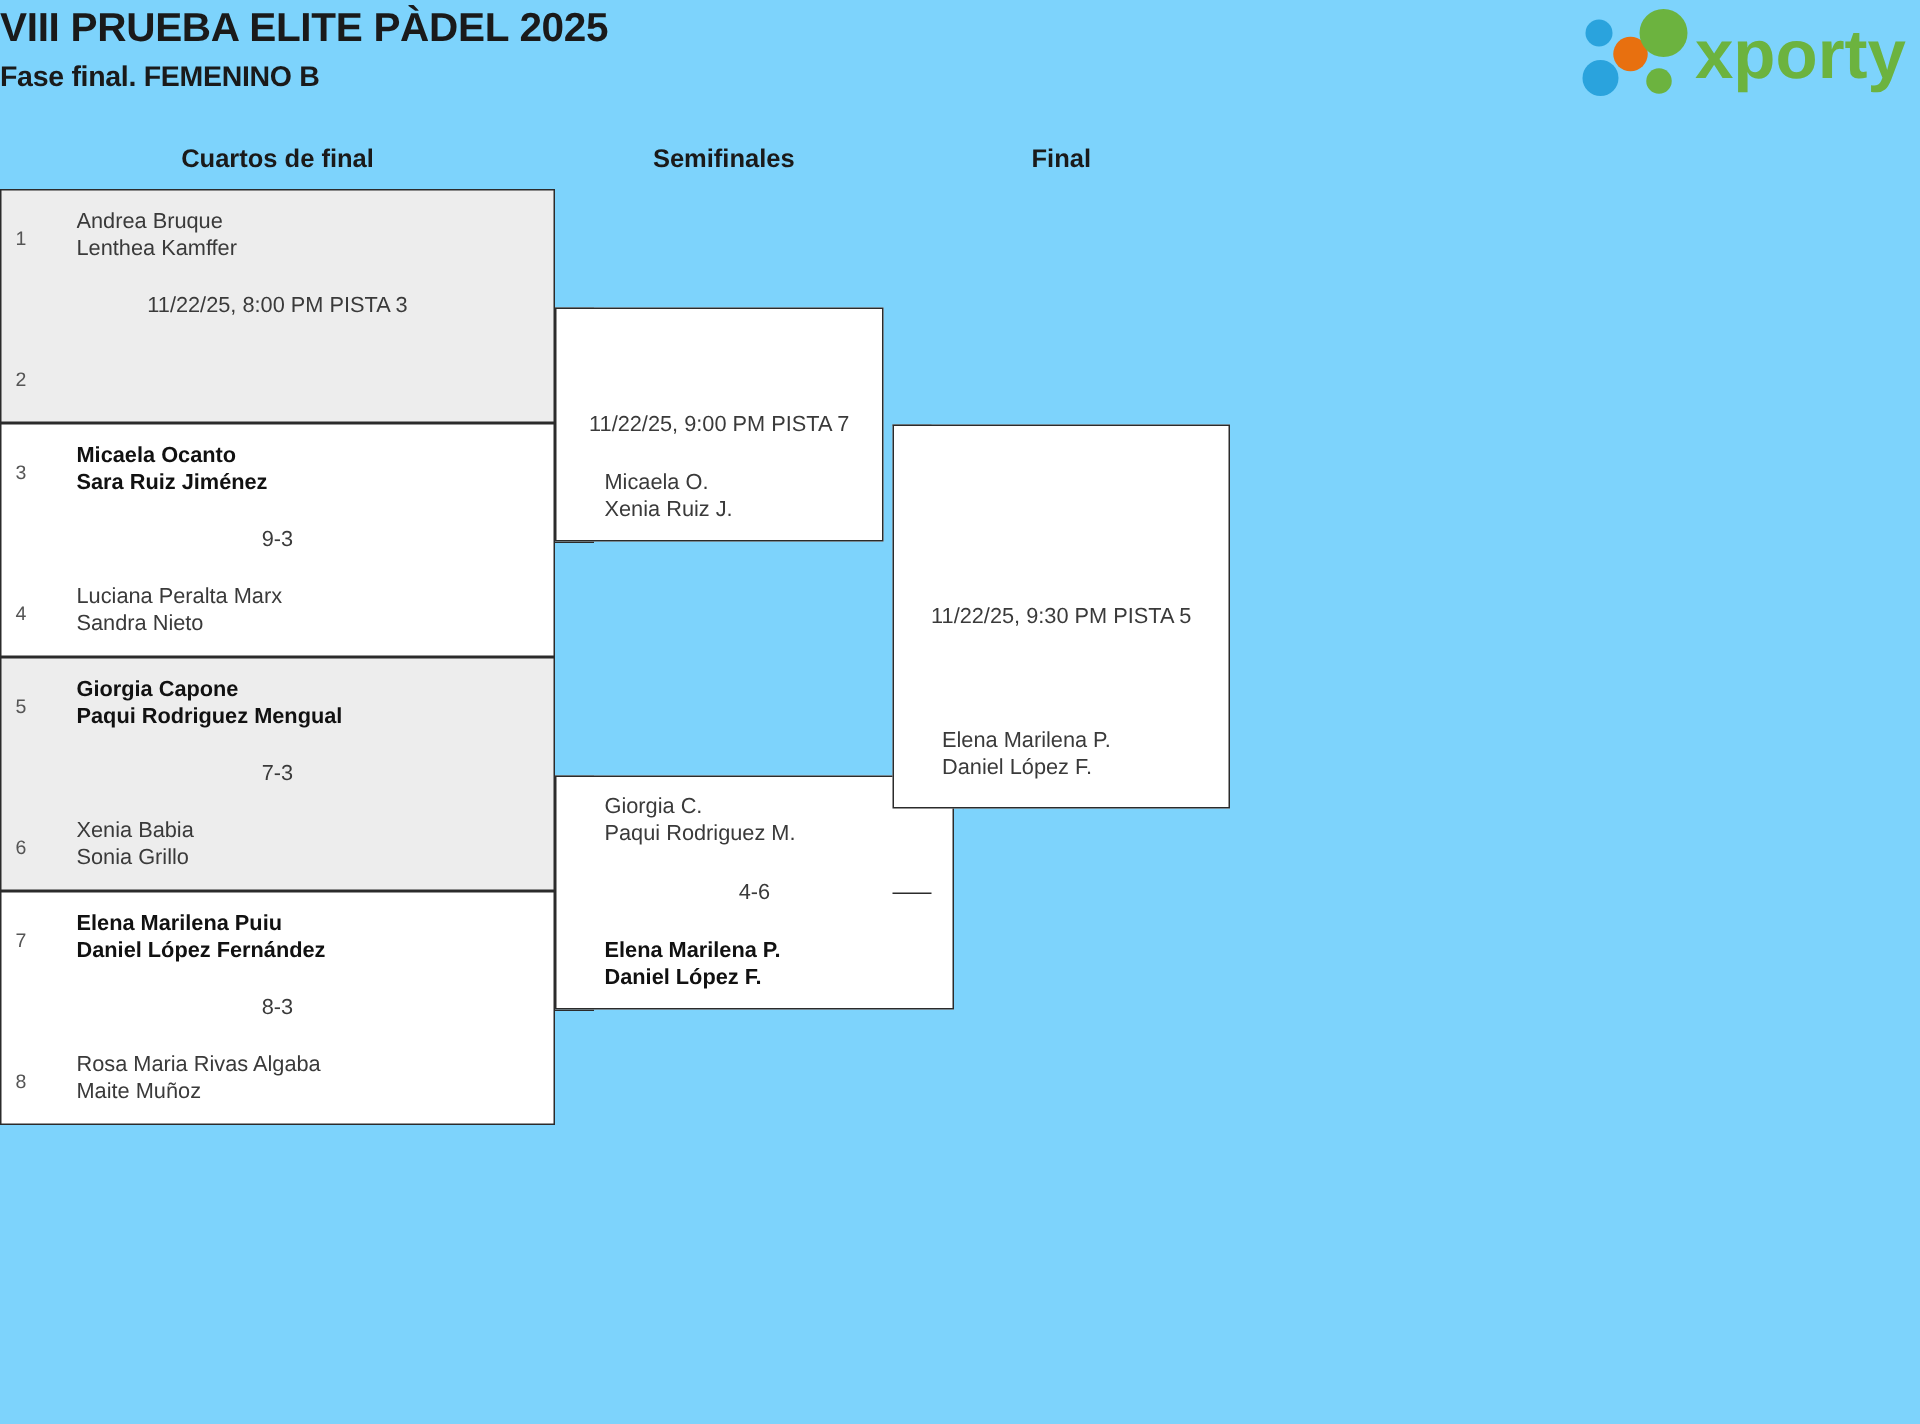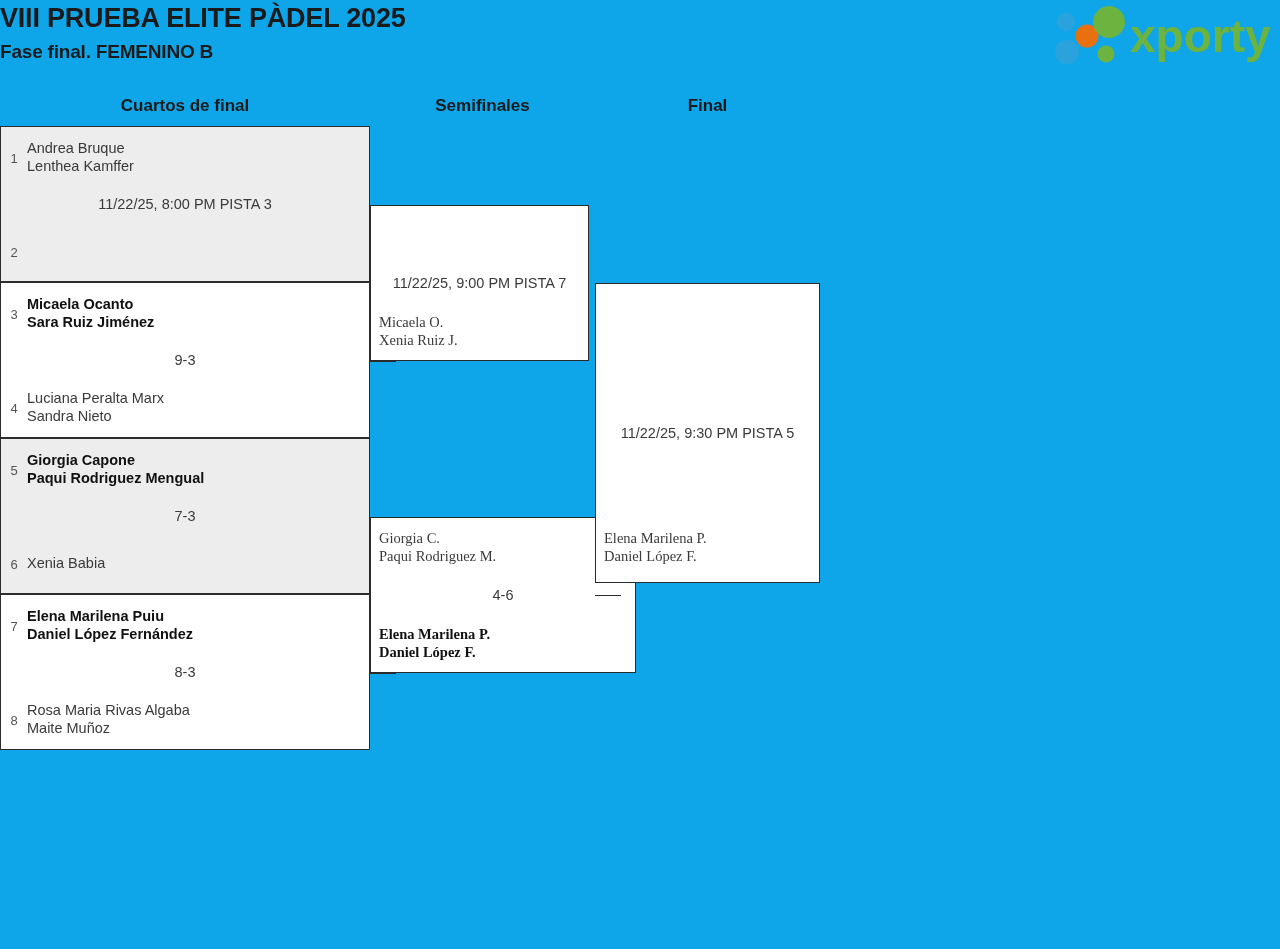--- a/index.html
+++ b/index.html
@@ -7,21 +7,21 @@
     margin: 0; padding: 0;
     background: #ffffff;
     font-family: "Liberation Sans", sans-serif;
     color: #333333;
   }
   #page {
     position: relative;
     width: 1280px;
     height: 949px;
     overflow: hidden;
-    background: #0ea5e9;
+    background: #7dd3fc;
   }
 
   
   .header {
     position: absolute;
     left: 0; top: 0;
     width: 1280px; height: 80px;
   }
   .title-block {
     position: absolute;
@@ -99,38 +99,39 @@
     line-height: 1;
     padding-top: 2px;
   }
   .names {
     flex: 1 1 auto;
     font-size: 14.5px;
     line-height: 18px;
     color: #3a3a3a;
     white-space: nowrap;
     overflow: hidden;
+    margin-left: 24px;
   }
   .names.bold { font-weight: bold; color: #111111; }
   .names .n2 { display: block; }
 
   .middle {
     position: absolute;
     left: 0; right: 0;
     top: 50%;
     transform: translateY(-50%);
     text-align: center;
     font-size: 14.5px;
     color: #3a3a3a;
     line-height: 18px;
     white-space: nowrap;
   }
 
   
-  .match.compact .slot { height: 42px; font-family: Liberation Serif, serif; }
+  .match.compact .slot { height: 42px; }
   .match.compact .names { padding-left: 8px; }
 
   
   .conn {
     position: absolute;
     background: #2b2b2b;
   }
   .conn.h { height: 1px; }
 </style>
 </head>
@@ -206,20 +207,21 @@
         <div class="names bold">
           <span class="n1">Giorgia Capone</span>
           <span class="n2">Paqui Rodriguez Mengual</span>
         </div>
       </div>
       <div class="middle">7-3</div>
       <div class="slot bottom">
         <div class="seed">6</div>
         <div class="names">
           <span class="n1">Xenia Babia</span>
+          <span class="n2">Sonia Grillo</span>
         </div>
       </div>
     </div>
 
     <div class="match" style="left:0px; top:594px; width:370px; height:156px;">
       <div class="slot top">
         <div class="seed">7</div>
         <div class="names bold">
           <span class="n1">Elena Marilena Puiu</span>
           <span class="n2">Daniel López Fernández</span>
@@ -268,21 +270,21 @@
         <div class="names bold">
           <span class="n1">Elena Marilena P.</span>
           <span class="n2">Daniel López F.</span>
         </div>
       </div>
     </div>
 
     <div class="conn h" style="left:595px; top:283px; width:26px;"></div>
     <div class="conn h" style="left:595px; top:595px; width:26px;"></div>
 
-    <div class="match compact" style="left:595px; top:283px; width:225px; height:300px;">
+    <div class="match compact" style="left:595px; top:283px; width:225px; height:256px;">
       <div class="slot top" style="top:14px;">
         <div class="names">
           <span class="n1"></span>
           <span class="n2"></span>
         </div>
       </div>
       <div class="middle">11/22/25, 9:30 PM PISTA 5</div>
       <div class="slot bottom" style="bottom:14px;">
         <div class="names">
           <span class="n1">Elena Marilena P.</span>

